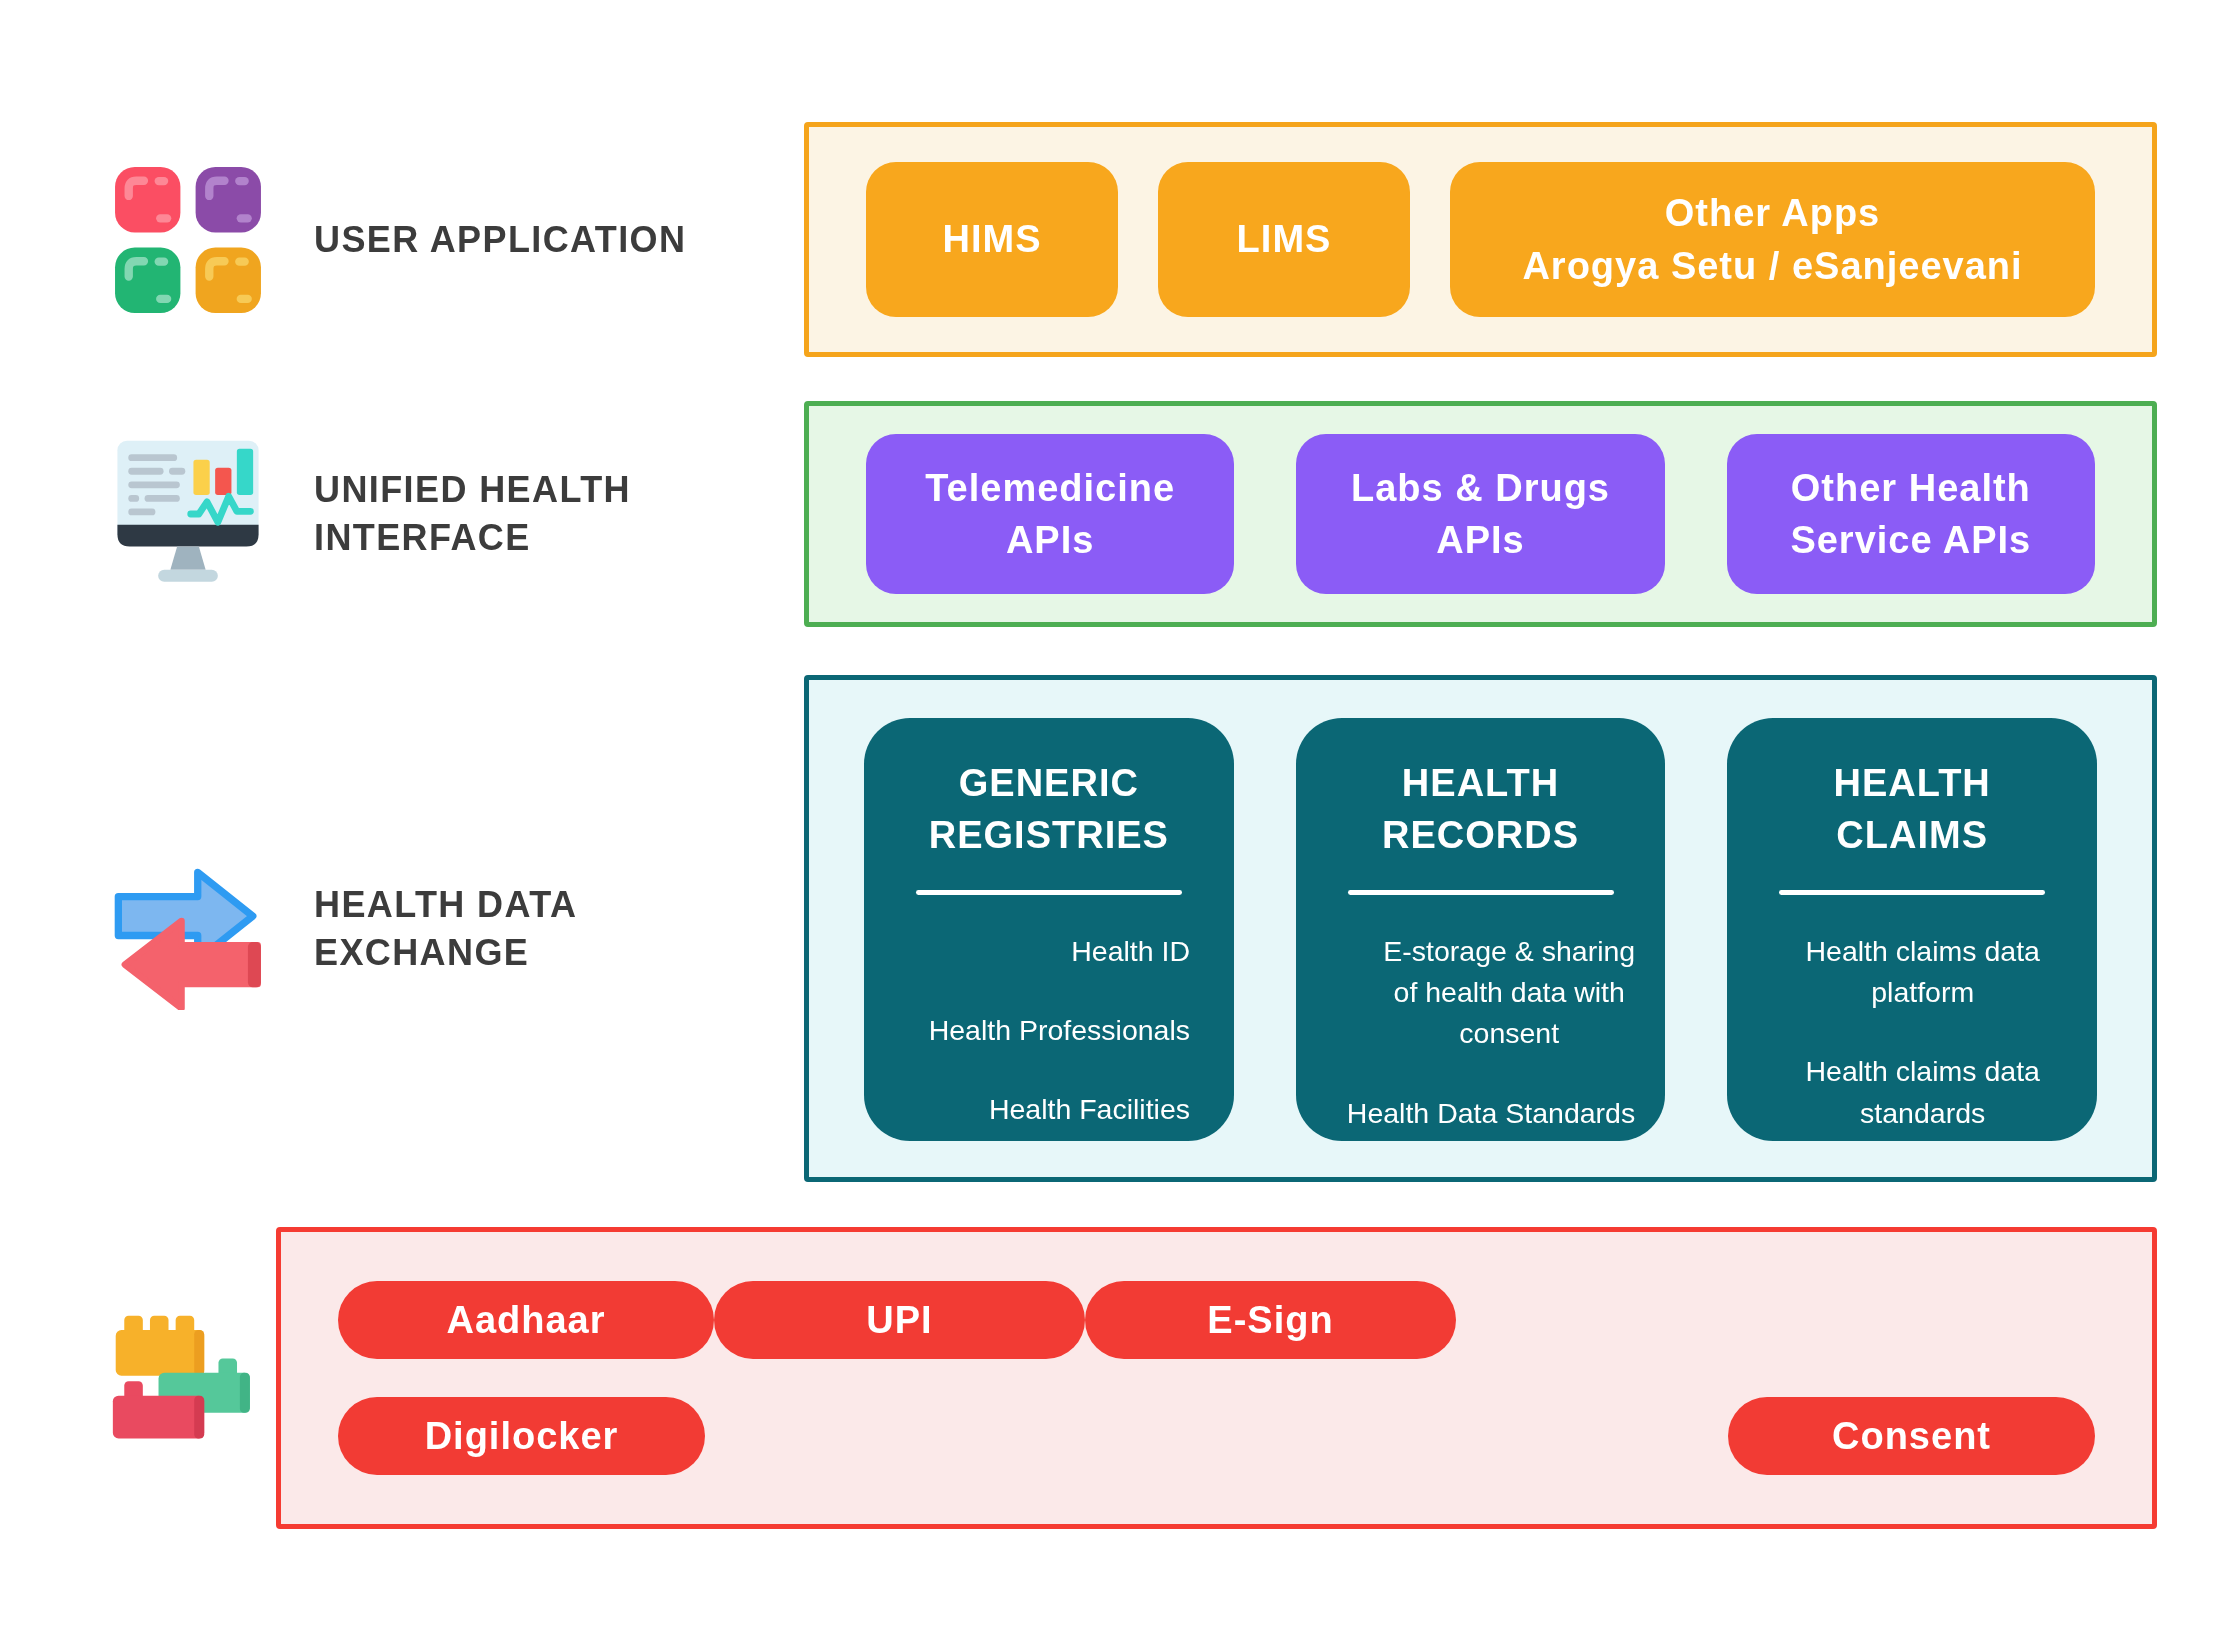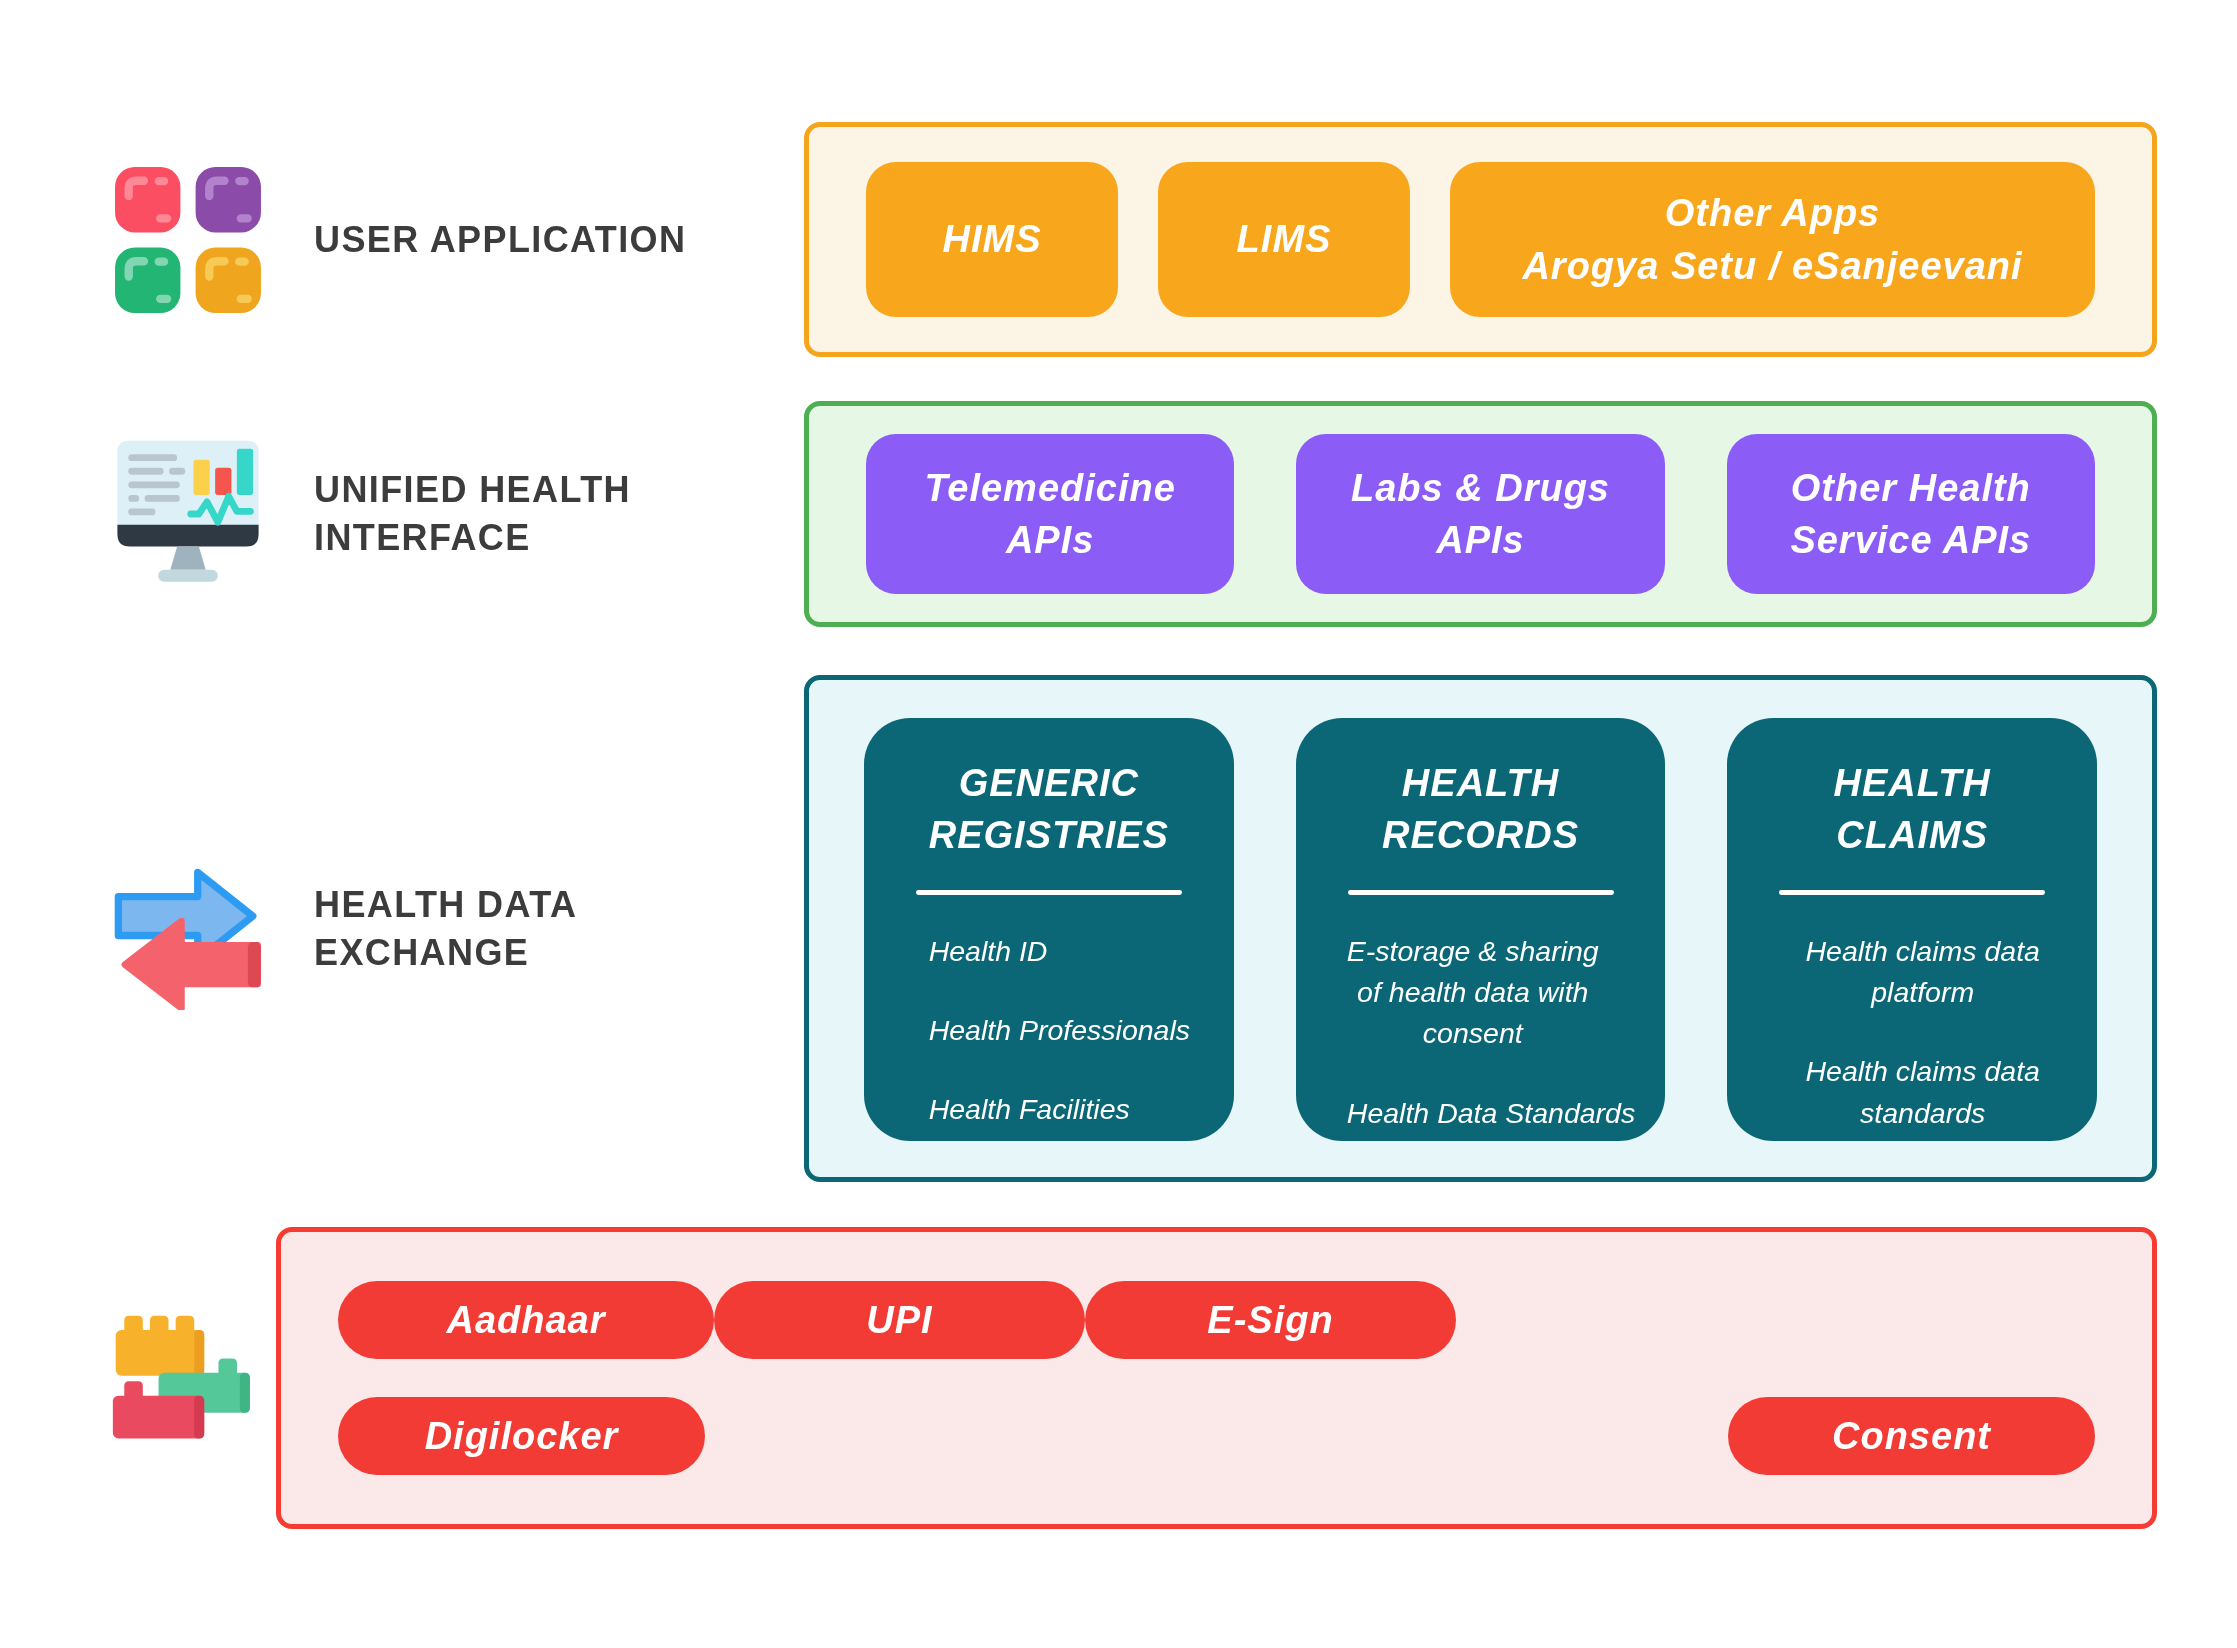--- a/index.html
+++ b/index.html
@@ -16,21 +16,21 @@
   .row3{top:675px;height:507px;}
   .row4{top:1227px;height:302px;}
 
   .icon-cell{flex:0 0 176px;display:flex;justify-content:center;align-items:center;}
   .label-cell{
     flex:0 0 447px;margin-left:38px;margin-right:43px;
     font-size:36px;font-weight:bold;line-height:1.33;letter-spacing:1.4px;
     color:#3C3C3C;white-space:pre-line;
   }
   .panel{
-    flex:1;height:100%;border-radius:16px;box-sizing:border-box;display:flex;font-style:italic;
+    flex:1;height:100%;border-radius:4px;box-sizing:border-box;display:flex;
   }
   .p-orange{background:#FCF4E4;border:5.7px solid #F5A41B;align-items:center;padding:0 57px;gap:40px;}
   .p-green {background:#E6F7E6;border:5.7px solid #4DAE52;align-items:center;padding:0 57px;gap:62px;}
   .p-teal  {background:#E7F7F9;border:5.7px solid #0B6775;align-items:flex-start;padding:38px 55px;gap:62px;}
   .p-red   {background:#FBE9E9;border:5.7px solid #F53B32;flex-direction:column;justify-content:center;gap:38px;padding:0 57px;}
 
   .btn{
     border-radius:30px;color:#ffffff;font-weight:bold;font-size:38px;
     display:flex;align-items:center;justify-content:center;text-align:center;
     line-height:1.38;letter-spacing:1px;white-space:pre-line;
@@ -43,21 +43,21 @@
   .card{
     flex:1;height:423px;background:#0B6775;border-radius:46px;color:#ffffff;
     display:flex;flex-direction:column;align-items:center;
     padding:40px 25px 0;box-sizing:border-box;
   }
   .card-title{
     font-size:38px;font-weight:bold;line-height:1.36;text-align:center;
     letter-spacing:1px;white-space:pre-line;
   }
   .card-divider{width:266px;height:4.8px;background:#ffffff;border-radius:2.4px;margin:28.5px 0 36px;}
-  .card-items{display:flex;flex-direction:column;gap:38px;align-items:flex-start;margin-left:21px;}
+  .card-items{display:flex;flex-direction:column;gap:38px;align-items:flex-end;margin-left:21px;}
   .card-item{font-size:28.5px;font-weight:normal;line-height:1.45;text-align:center;white-space:pre-line;}
 
   .pill-row-top{display:flex;}
   .pill-row-bottom{display:flex;justify-content:space-between;gap:76px;}
   .pill{
     height:78px;border-radius:39px;background:#F23B34;color:#ffffff;
     font-weight:bold;font-size:38px;letter-spacing:1px;
     display:flex;align-items:center;justify-content:center;
   }
   .pw1{width:376px;} .pw2{width:371px;} .pw3{width:367px;}

